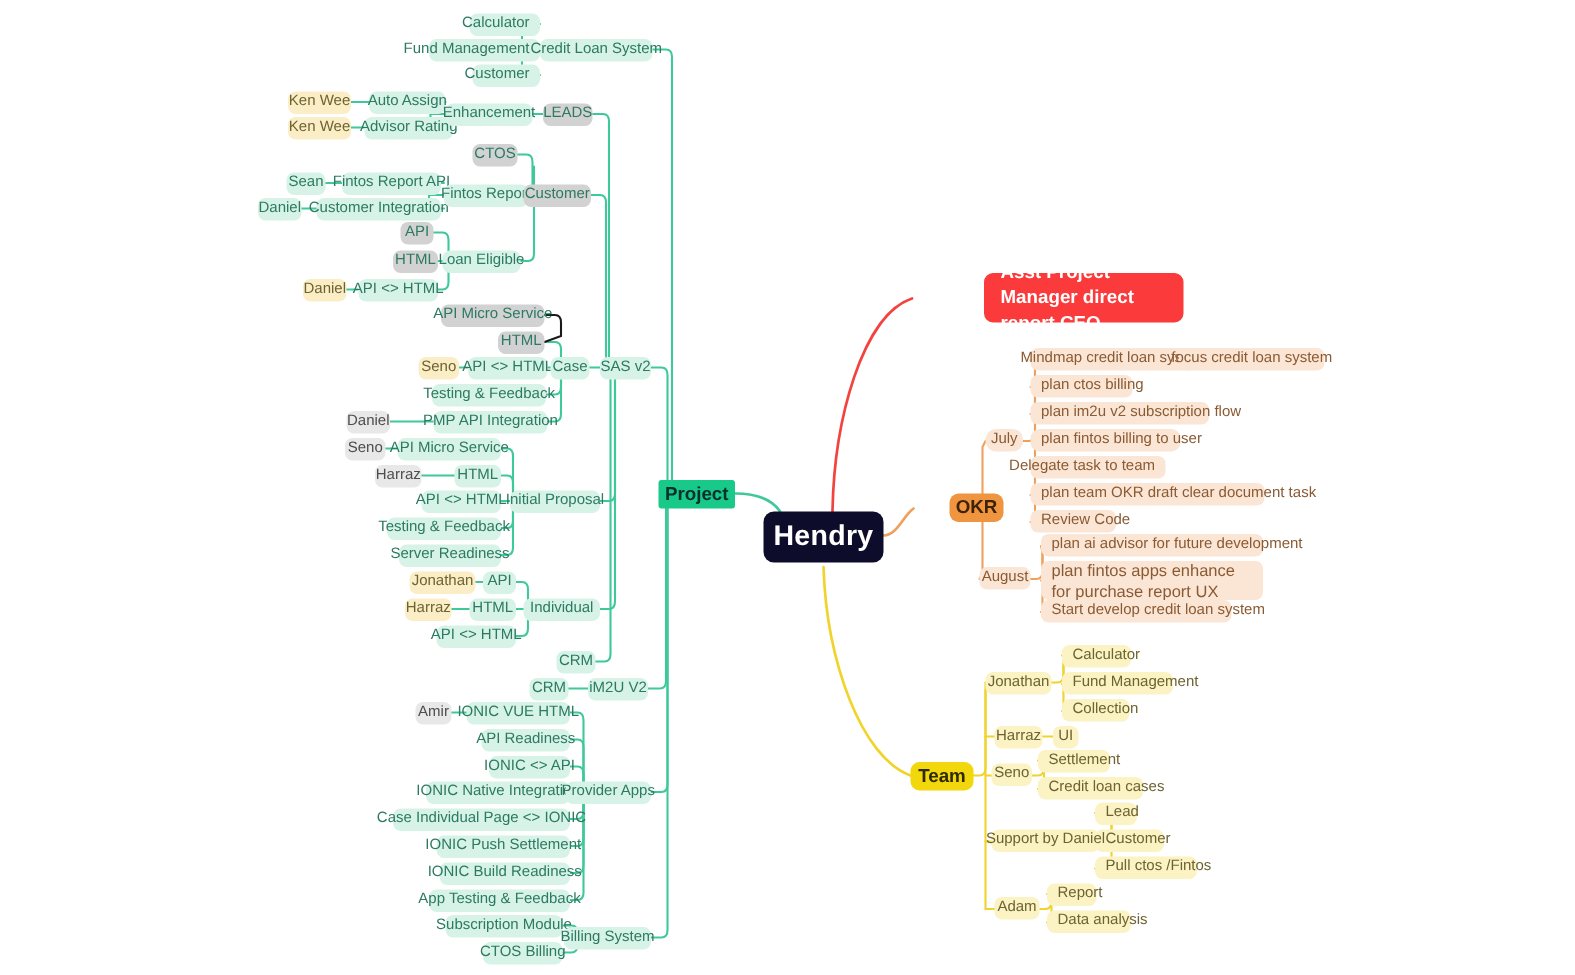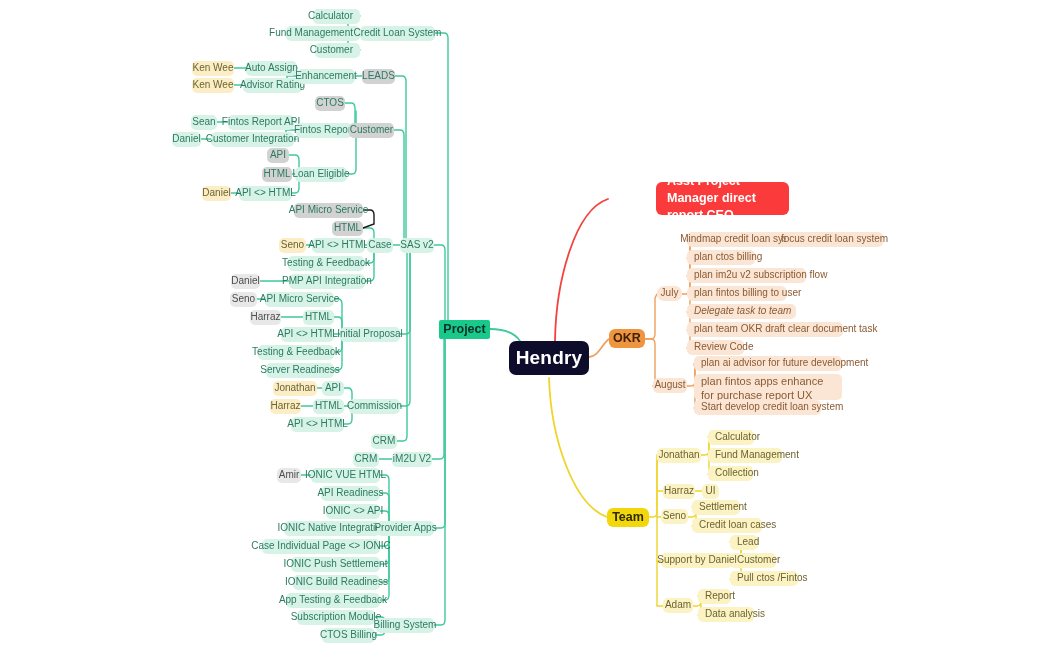--- a/index.html
+++ b/index.html
@@ -23,21 +23,21 @@
   }
   
   .n-root{
     background:#0d0c2b;color:#ffffff;
     font-size:19px;font-weight:700;
     border-radius:7px;
     justify-content:center;
     letter-spacing:.2px;
   }
   .n-green-main{background:#18c98a;color:#06302a;font-weight:700;font-size:12.5px;border-radius:2px;justify-content:center;}
-  .n-orange-main{background:#f0953f;color:#3d2208;font-weight:700;font-size:12.5px;border-radius:6px;justify-content:center;}
+  .n-orange-main{background:#f0953f;color:#3d2208;font-weight:700;font-size:12.5px;border-radius:6px;justify-content:center;margin-left:24px;}
   .n-yellow-main{background:#f2d70c;color:#302a00;font-weight:700;font-size:12.5px;border-radius:6px;justify-content:center;}
   .n-red-main{
     background:#fb3b3b;color:#ffffff;font-weight:700;font-size:12.5px;
     border-radius:6px;white-space:normal;padding:7px 11px;align-items:center;
     line-height:1.35;
     margin-left:48px;
   }
   .n-mint{background:#d7f3e7;color:#2c7a63;font-size:10px;}
   .n-gray{background:#d2d2d2;color:#2c7a63;font-size:10px;}
   .n-cream{background:#fbeec6;color:#6d6330;font-size:10px;}
@@ -323,21 +323,21 @@
     <div class="node n-cream pad" style="left: 270px; top: 399px; width: 31px; min-height: 15px; height: 15px; justify-content: center;">
       <span>Harraz</span>
     </div>
     <div class="node n-mint pad" style="left: 313px; top: 399px; width: 31px; min-height: 15px; height: 15px; justify-content: center;">
       <span>HTML</span>
     </div>
     <div class="node n-mint pad" style="left: 291px; top: 417px; width: 53px; min-height: 15px; height: 15px; justify-content: center;">
       <span>API &lt;&gt; HTML</span>
     </div>
     <div class="node n-mint pad" style="left: 349px; top: 399px; width: 51px; min-height: 15px; height: 15px; justify-content: center;">
-      <span>Commission</span>
+      <span>Individual</span>
     </div>
     <div class="node n-mint pad" style="left: 371px; top: 434px; width: 26px; min-height: 15px; height: 15px; justify-content: center;">
       <span>CRM</span>
     </div>
     <div class="node n-mint pad" style="left: 353px; top: 452px; width: 26px; min-height: 15px; height: 15px; justify-content: center;">
       <span>CRM</span>
     </div>
     <div class="node n-mint pad" style="left: 392px; top: 452px; width: 40px; min-height: 15px; height: 15px; justify-content: center;">
       <span>iM2U V2</span>
     </div>
@@ -388,21 +388,21 @@
     </div>
     <div class="node n-peach pad" style="left: 687px; top: 250px; width: 68px; min-height: 15px; height: 15px; justify-content: flex-start;">
       <span>plan ctos billing</span>
     </div>
     <div class="node n-peach pad" style="left: 687px; top: 268px; width: 119px; min-height: 15px; height: 15px; justify-content: flex-start;">
       <span>plan im2u v2 subscription flow</span>
     </div>
     <div class="node n-peach pad" style="left: 687px; top: 286px; width: 100px; min-height: 15px; height: 15px; justify-content: flex-start; border-radius: 6px;">
       <span>plan fintos billing to user</span>
     </div>
-    <div class="node n-peach pad" style="left: 687px; top: 304px; width: 109px; min-height: 15px; height: 15px; justify-content: flex-start; font-style: italic;">
+    <div class="node n-peach pad" style="left: 687px; top: 304px; width: 90px; min-height: 15px; height: 15px; justify-content: flex-end;">
       <span>Delegate task to team</span>
     </div>
     <div class="node n-peach pad" style="left: 687px; top: 322px; width: 156px; min-height: 15px; height: 15px; justify-content: flex-start;">
       <span>plan team OKR draft clear document task</span>
     </div>
     <div class="node n-peach pad" style="left: 687px; top: 340px; width: 57px; min-height: 15px; height: 15px; justify-content: flex-start;">
       <span>Review Code</span>
     </div>
     <div class="node n-peach pad" style="left: 657px; top: 286px; width: 25px; min-height: 15px; height: 15px; justify-content: center; border-radius: 7px;">
       <span>July</span>

